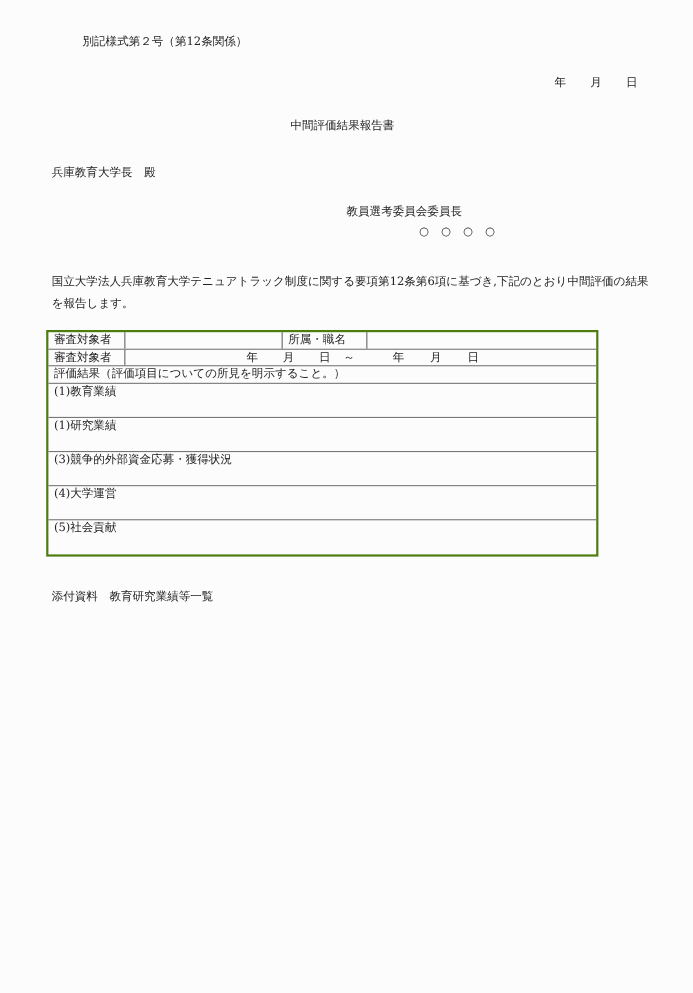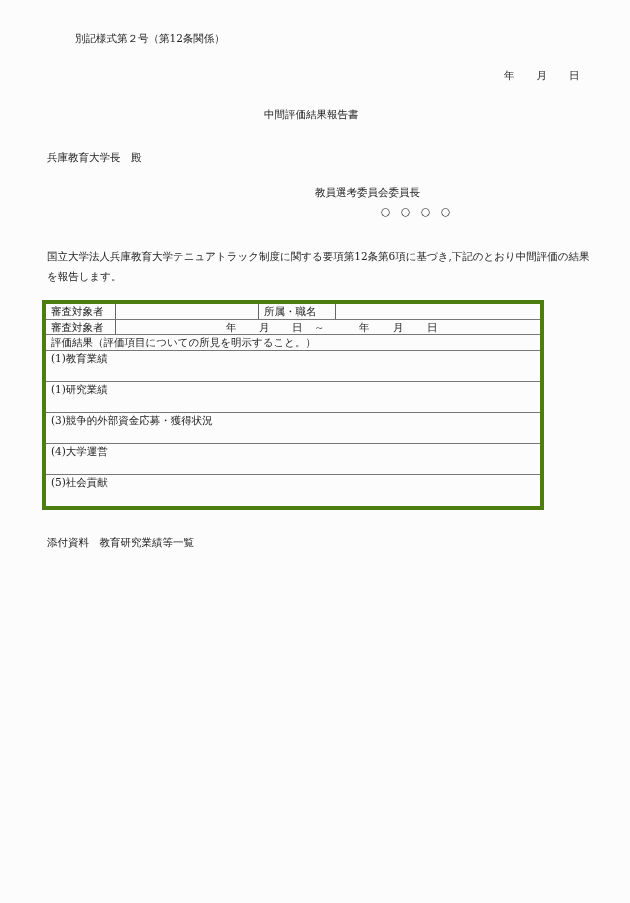--- a/index.html
+++ b/index.html
@@ -18,21 +18,21 @@
     #date-line span { display: inline-block; }
     #doc-title { left: 264px; top: 109px; }
     #addressee { left: 47px; top: 152px; }
     #sender-title { left: 315px; top: 187px; }
     #sender-name { left: 381px; top: 206px; letter-spacing: 0; }
     #sender-name span { display: inline-block; width: 20px; }
     #body-text { left: 47px; top: 246px; white-space: normal; width: 545px; line-height: 20px; }
 
     .tbl {
       position: absolute; left: 42px; top: 300px;
-      width: 502px; border: 4px solid #4d7c0f; box-sizing: border-box;
+      width: 502px; border: 2px solid #4d7c0f; box-sizing: border-box;
     }
     .row { position: relative; border-bottom: 1px solid #777; box-sizing: border-box; }
     .row:last-child { border-bottom: none; }
     .row.short { height: 15.5px; }
     .row.tall { height: 31px; }
     .cell { position: absolute; top: 1px; line-height: 13px; white-space: nowrap; }
     .vline { position: absolute; top: 0; bottom: 0; width: 0; border-left: 1px solid #666; }
 
     #attachment { left: 47px; top: 537px; }
   </style>

